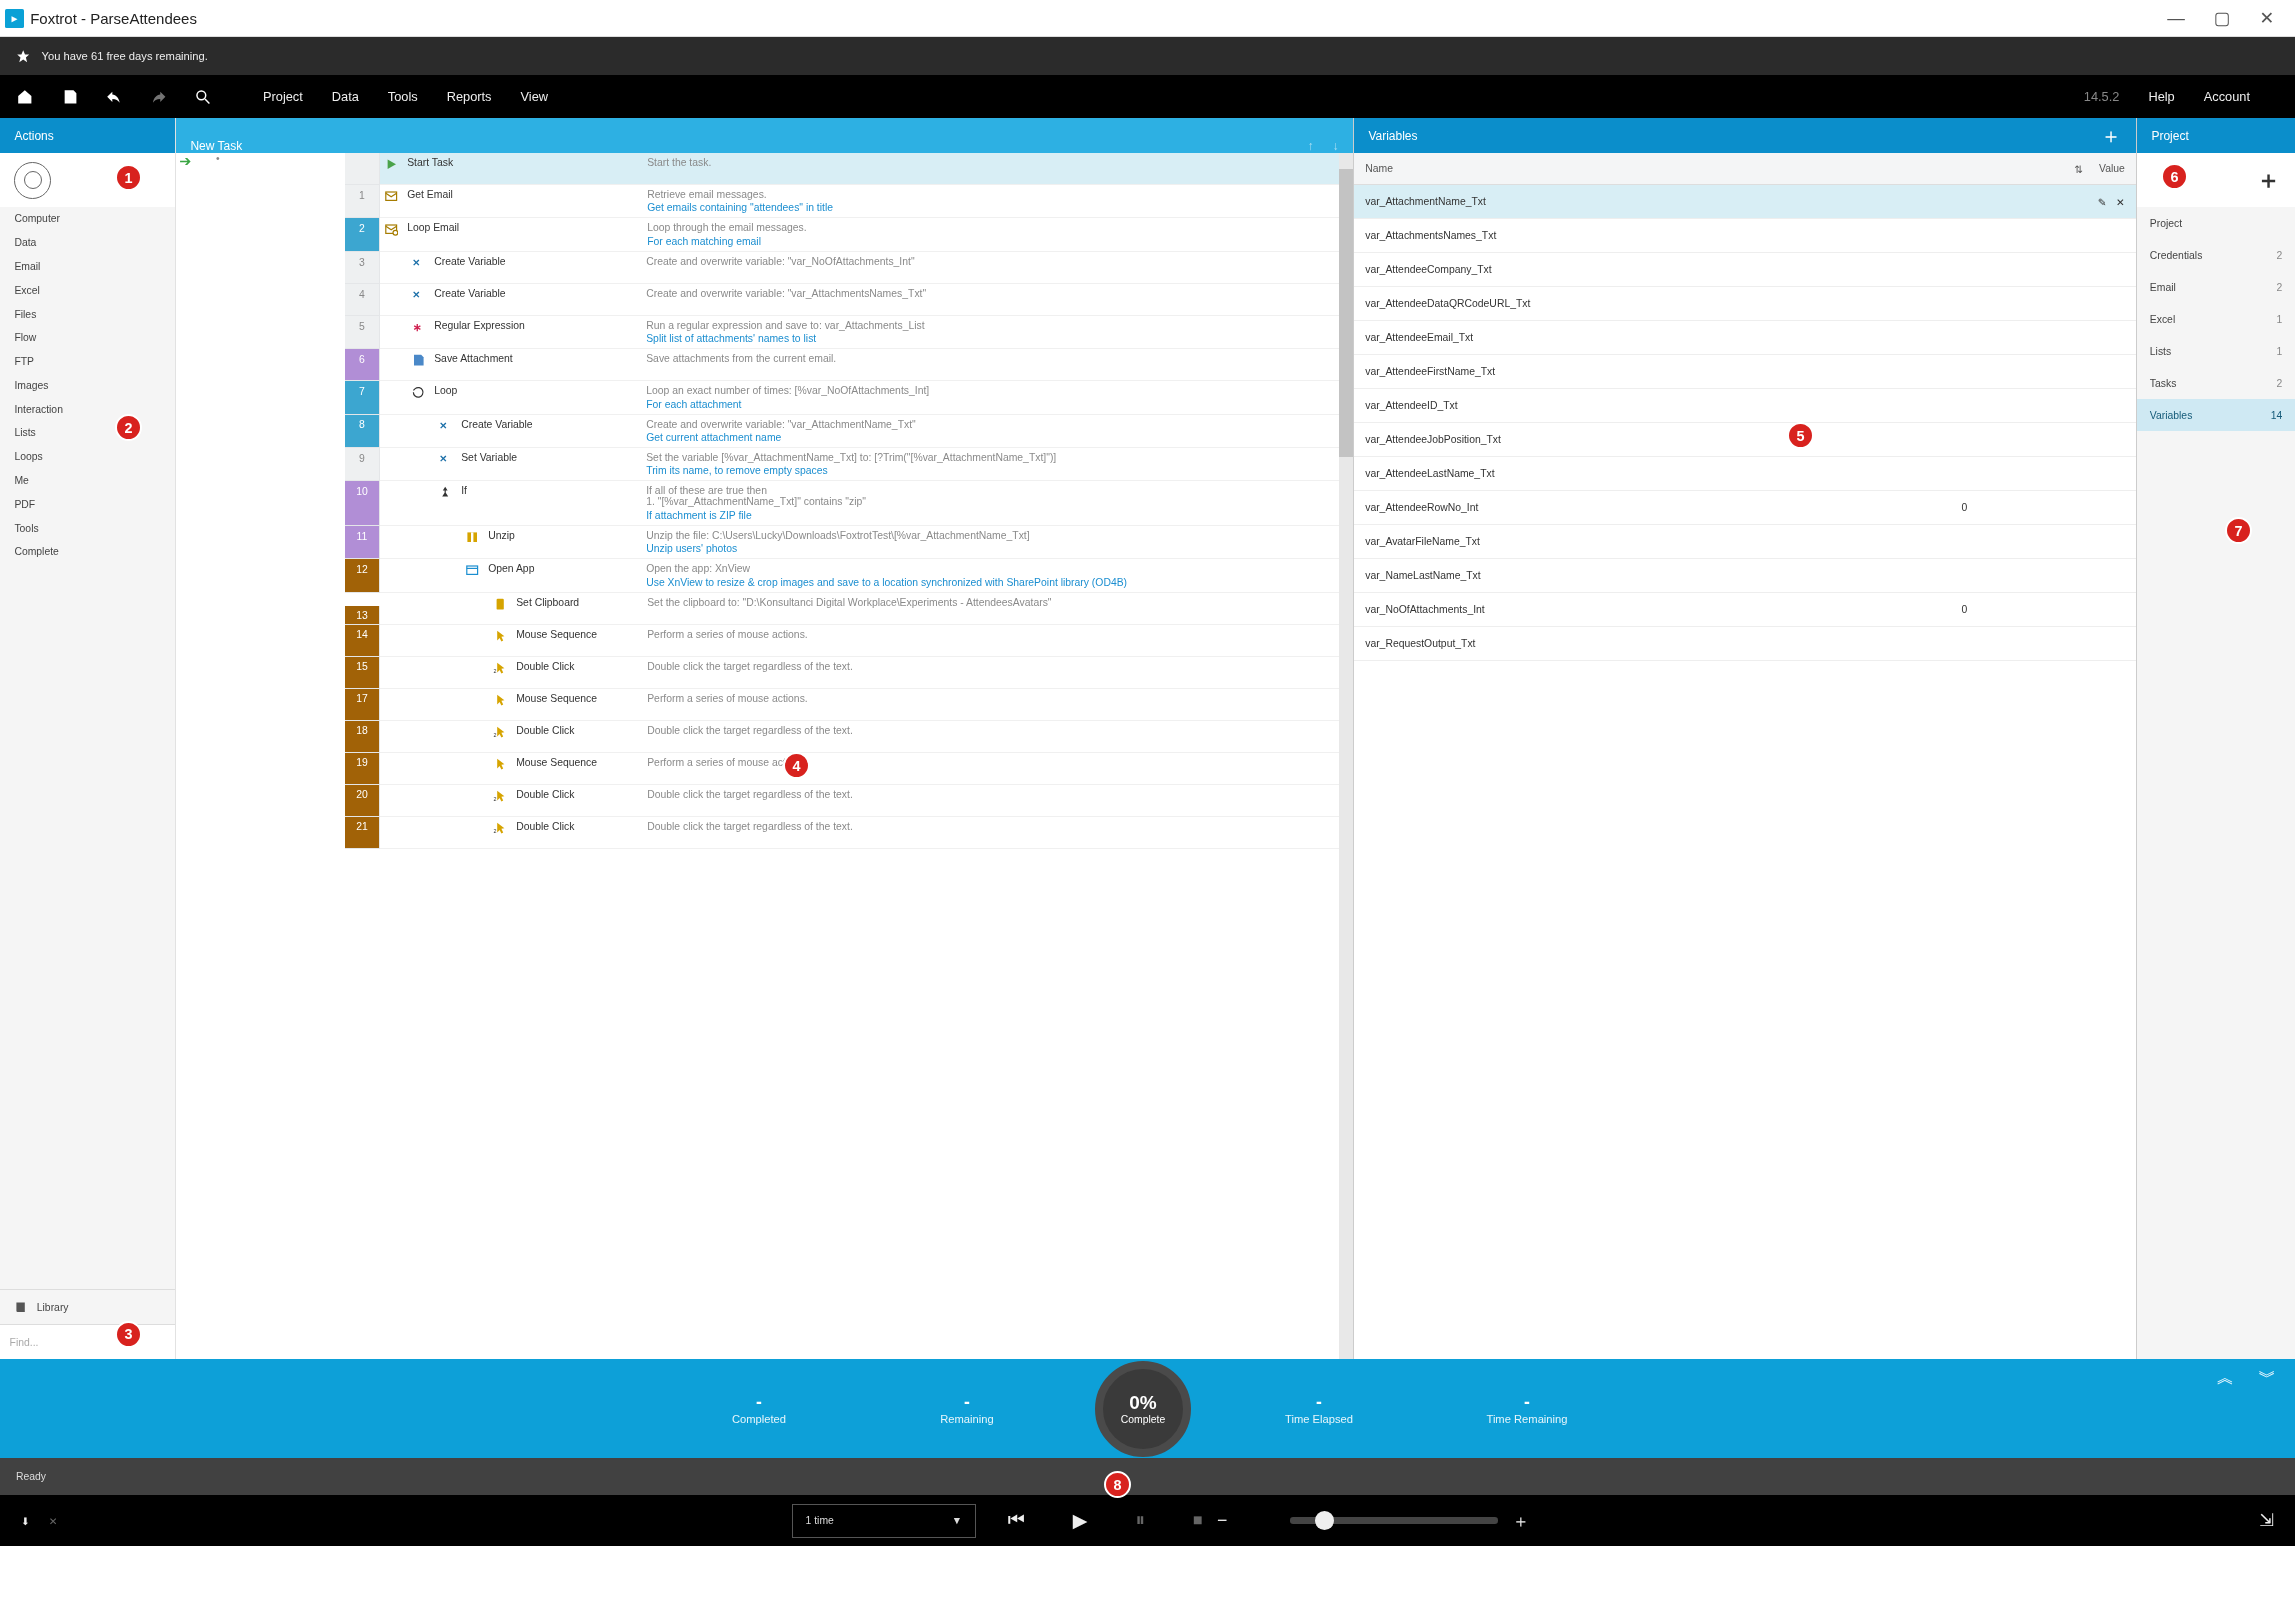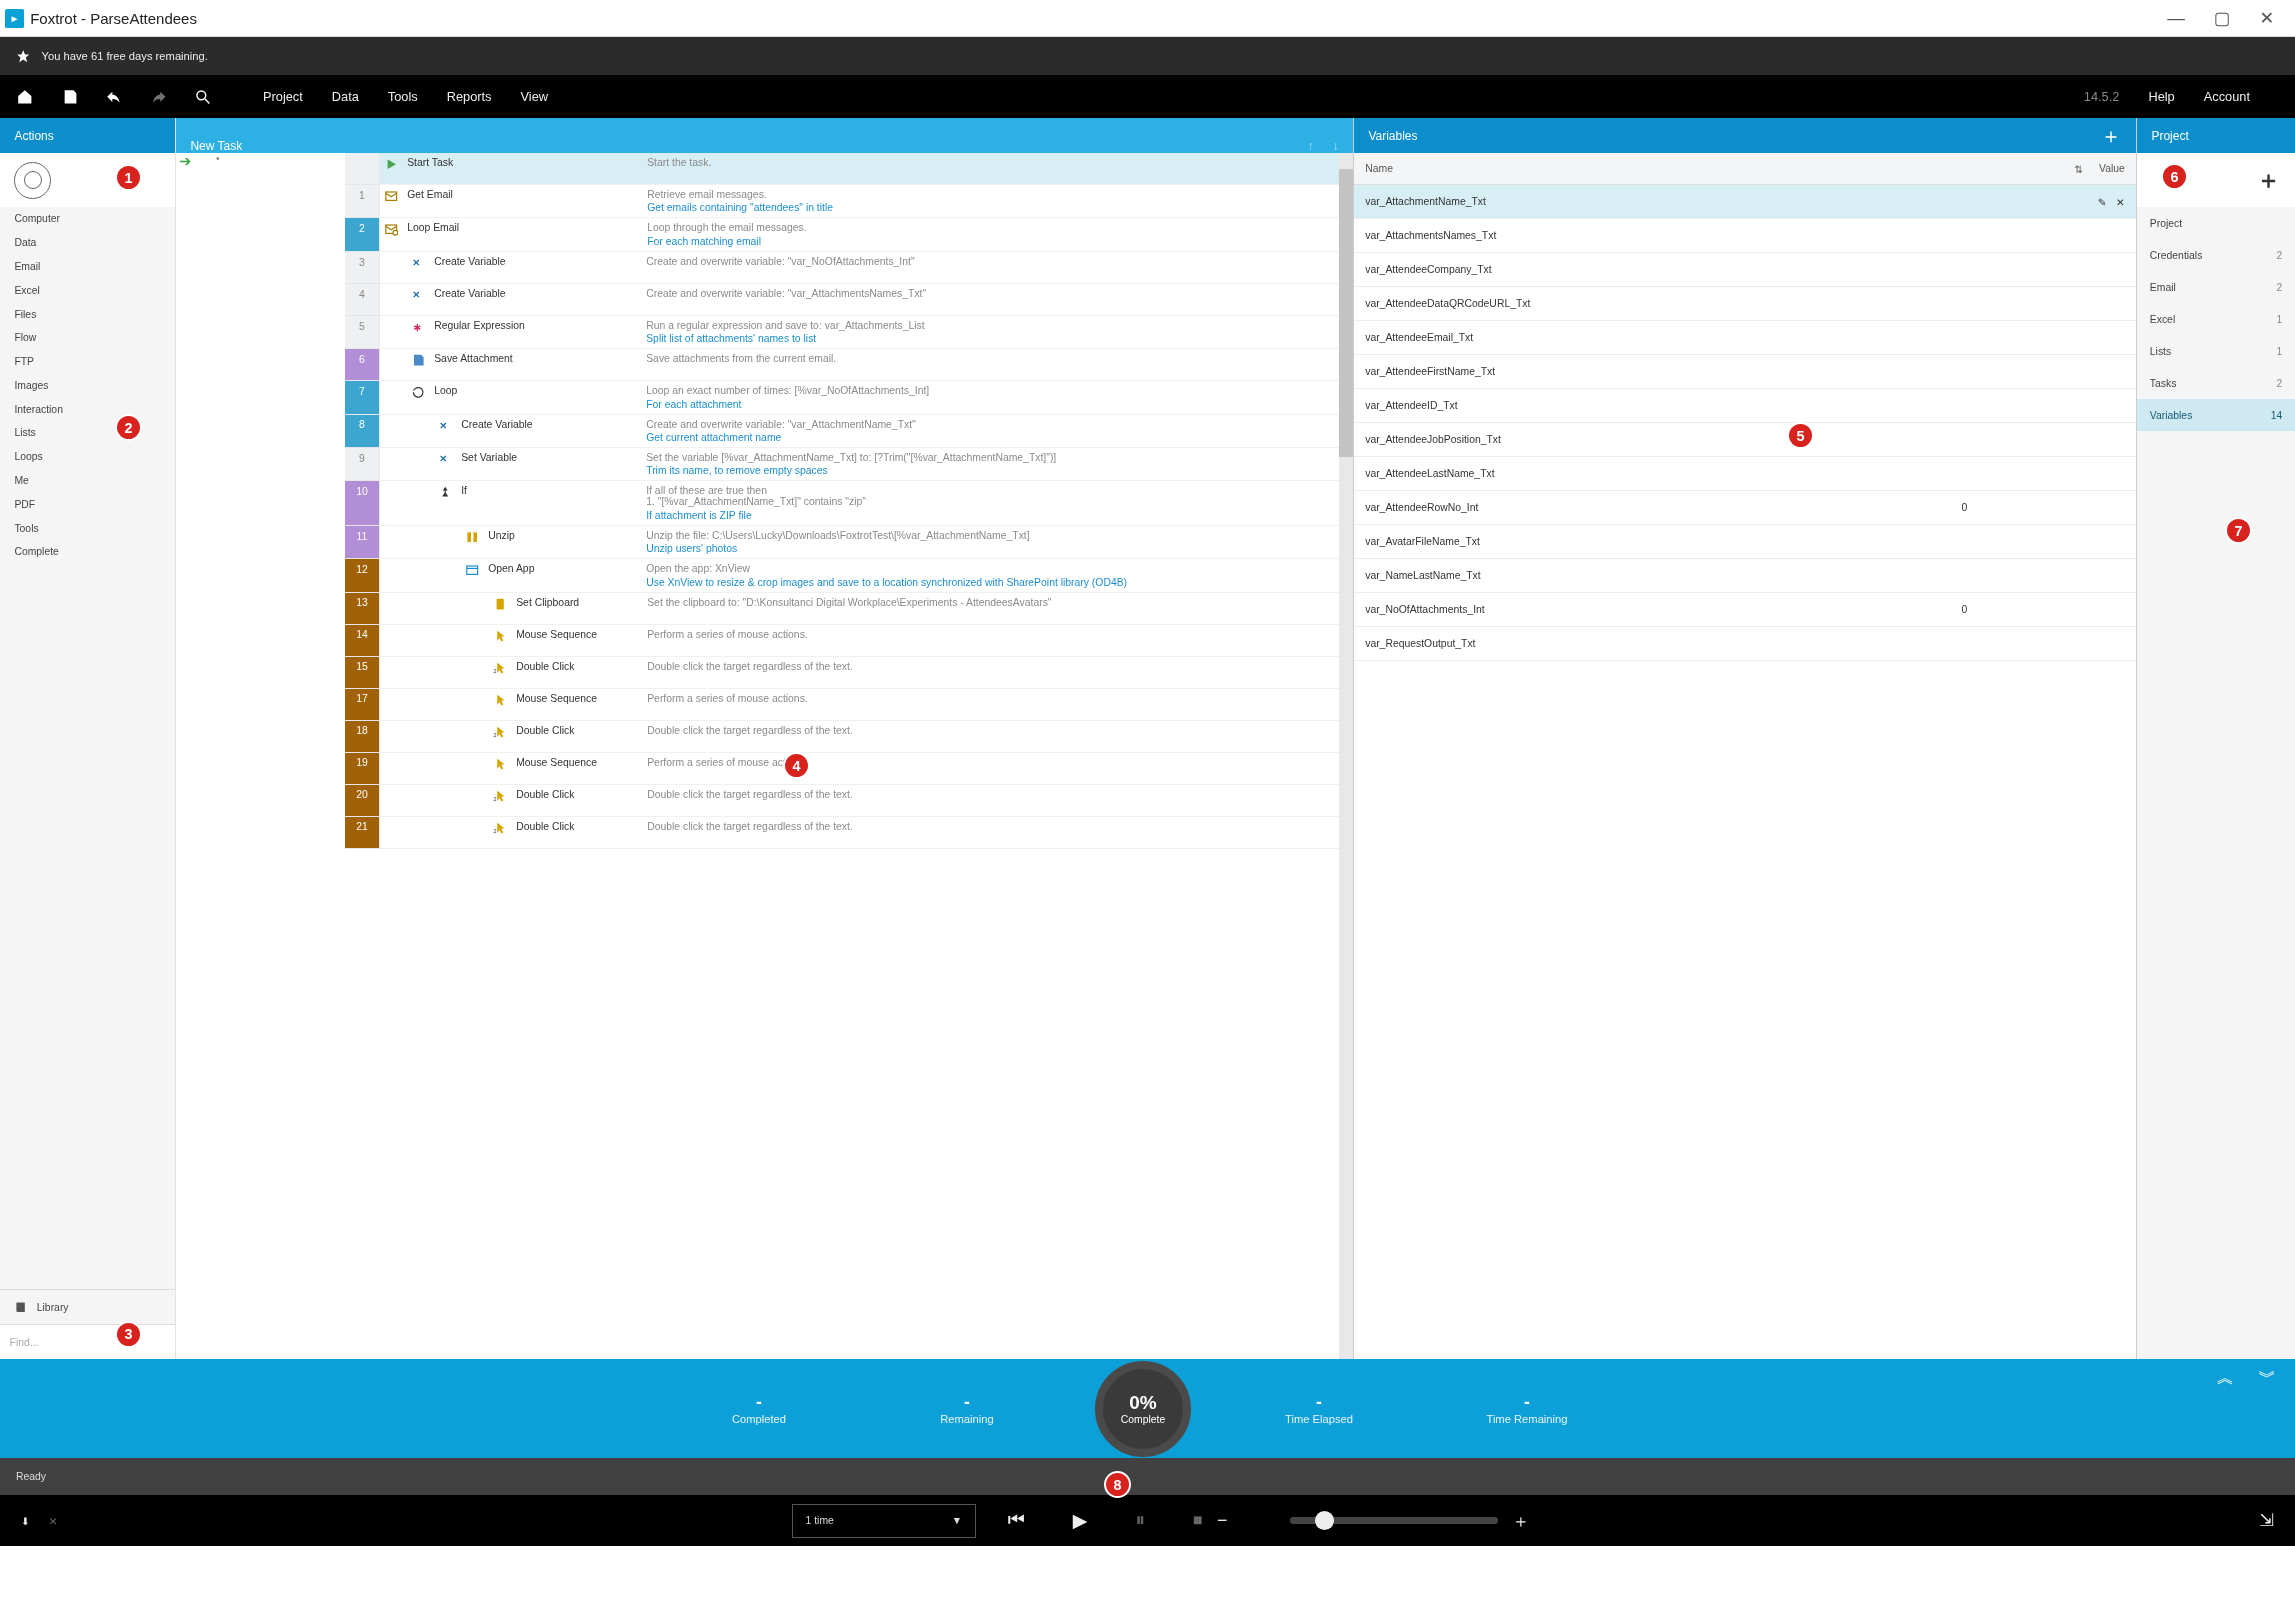--- a/index.html
+++ b/index.html
@@ -431,21 +431,21 @@
                     </svg>
                   </span>
         <span class="sname" style="flex-basis:158px">Open App</span>
         <span class="sdesc">Open the app: XnView<div class="snote">Use XnView to resize &amp; crop images and save to a location synchronized with SharePoint library (OD4B)</div></span>
       </div>
     </td>
             </tr>
             <tr>
     <td class="gcol" style="position:relative;height:100%">
 
-      <div style="position:absolute;right:0;top:0;bottom:0" class="linecol mark-yellow">13</div>
+      <div style="position:absolute;right:0;top:13px;bottom:0" class="linecol mark-yellow">13</div>
     </td>
     <td>
       <div class="step ">
         <span class="indent" style="width:109px"></span>
         <span class="sicon">
                     <svg width="14.4" height="14.4" viewBox="0 0 24 24" fill="#d6a400">
                       <rect x="6" y="3" width="12" height="18" rx="2"></rect>
                     </svg>
                   </span>
         <span class="sname" style="flex-basis:131px">Set Clipboard</span>

